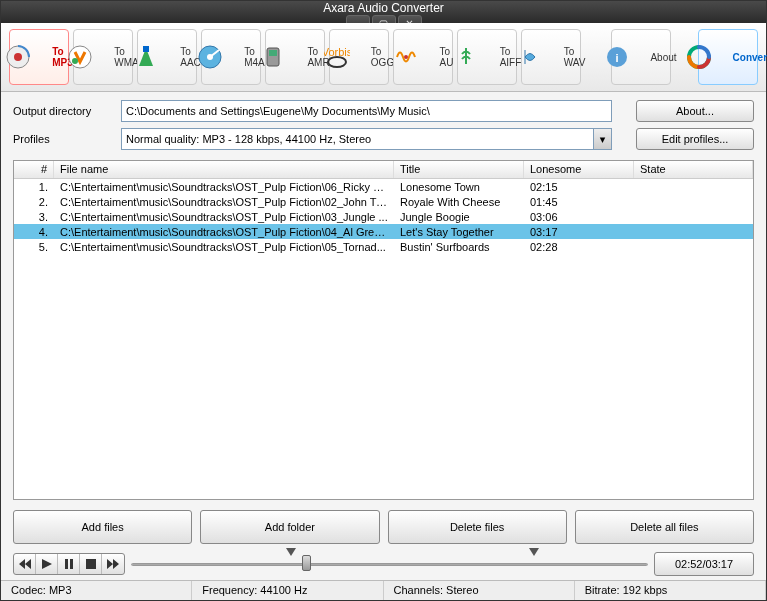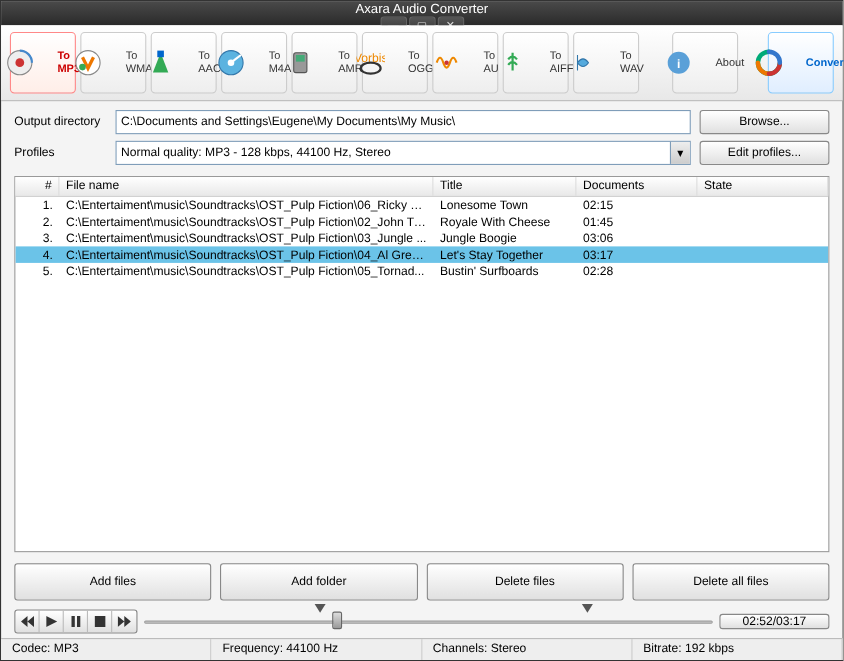--- a/index.html
+++ b/index.html
@@ -13,21 +13,21 @@
   .toolbar { display: flex; padding: 6px 8px; gap: 4px; background: linear-gradient(#fff,#e8e8e8); border-bottom: 1px solid #bbb; }
   .tool-btn { width: 60px; height: 56px; background: linear-gradient(#fff,#eee); border: 1px solid #ccc; border-radius: 4px; display: flex; flex-direction: row; align-items: center; justify-content: center; gap: 21px; cursor: pointer; }
   .tool-btn.active { border-color: #f88; background: linear-gradient(#fff,#ffeee8); }
   .tool-btn.convert { border-color: #8cf; background: linear-gradient(#fff,#e0eeff); margin-left: 23px; }
   .tool-btn .ico { width: 28px; height: 28px; display: flex; align-items: center; justify-content: center; }
   .tool-btn .lbl { font-size: 10px; color: #333; }
   .tool-btn.active .lbl { color: #c00; font-weight: bold; }
   .tool-btn.convert .lbl { color: #06c; font-weight: bold; }
   .toolbar-spacer { flex: 1; }
   .settings { padding: 8px 12px; display: flex; flex-direction: column; gap: 6px; }
-  .row { display: flex; align-items: center; gap: 8px; }
+  .row { display: flex; align-items: center; gap: 24px; }
   .row-label { width: 84px; }
   .field { flex: 1; height: 22px; background: #fff; border: 1px solid #7f9db9; padding: 2px 4px; display: flex; align-items: center; }
   .combo { position: relative; }
   .combo-arrow { width: 18px; height: 20px; background: linear-gradient(#eee,#ccc); border-left: 1px solid #7f9db9; position: absolute; right: 0; top: 0; display: flex; align-items: center; justify-content: center; }
   .side-btn { width: 118px; height: 22px; background: linear-gradient(#fff,#e0e0e0); border: 1px solid #888; border-radius: 3px; cursor: pointer; }
   .list-wrap { flex: 1; margin: 2px 12px 6px 12px; background: #fff; border: 1px solid #999; display: flex; flex-direction: column; }
   .list-head { display: flex; background: linear-gradient(#fff,#e8e8e8); border-bottom: 1px solid #ccc; height: 18px; }
   .list-head div { border-right: 1px solid #ddd; padding: 2px 6px; }
   .col-n { width: 40px; text-align: right; }
   .col-fn { width: 340px; }
@@ -41,21 +41,21 @@
   .actions { padding: 4px 12px; display: flex; gap: 8px; }
   .act-btn { flex: 1; height: 34px; background: linear-gradient(#fff,#e0e0e0); border: 1px solid #888; border-radius: 3px; cursor: pointer; }
   .player { padding: 4px 12px 4px 12px; display: flex; align-items: center; gap: 6px; }
   .pctrls { display: flex; border: 1px solid #888; border-radius: 3px; background: linear-gradient(#fff,#e0e0e0); }
   .pbtn { width: 22px; height: 20px; display: flex; align-items: center; justify-content: center; border-right: 1px solid #bbb; cursor: pointer; }
   .pbtn:last-child { border-right: none; }
   .slider { flex: 1; height: 20px; position: relative; display: flex; align-items: center; }
   .track { height: 3px; background: linear-gradient(#888,#ccc); width: 100%; border-radius: 2px; border: 1px solid #999; }
   .thumb { position: absolute; width: 9px; height: 16px; background: linear-gradient(#ddd,#999); border: 1px solid #666; border-radius: 2px; top: 1px; }
   .mark { position: absolute; width: 0; height: 0; border-left: 5px solid transparent; border-right: 5px solid transparent; border-top: 8px solid #555; }
-  .time-box { width: 100px; height: 14px; background: linear-gradient(#fff,#e0e0e0); border: 1px solid #888; border-radius: 3px; display: flex; align-items: center; justify-content: center; }
+  .time-box { width: 100px; height: 24px; background: linear-gradient(#fff,#e0e0e0); border: 1px solid #888; border-radius: 3px; display: flex; align-items: center; justify-content: center; }
   .status { display: flex; border-top: 1px solid #bbb; background: #eee; height: 20px; }
   .status div { border-right: 1px solid #ccc; padding: 3px 10px; flex: 1; }
   svg { display: block; }
 </style>
 </head>
 <body>
 
 <div class="window">
   <div class="titlebar">
     <div class="titlebar-icon"></div>
@@ -174,38 +174,38 @@
       <div class="lbl">Convert</div>
     </div>
   </div>
 
   <div class="settings">
     <div class="row">
       <div class="row-label">Output directory</div>
       <div class="field">
           <span>C:\Documents and Settings\Eugene\My Documents\My Music\</span>
         </div>
-      <button class="side-btn">Browse...</button>
+      <button class="side-btn">About...</button>
     </div>
     <div class="row">
       <div class="row-label">Profiles</div>
       <div class="field combo">
         <span>Normal quality: MP3 - 128 kbps, 44100 Hz, Stereo</span>
         <div class="combo-arrow">▾</div>
       </div>
       <button class="side-btn">Edit profiles...</button>
     </div>
   </div>
 
   <div class="list-wrap">
     <div class="list-head">
       <div class="col-n">#</div>
       <div class="col-fn">File name</div>
       <div class="col-tt">Title</div>
-      <div class="col-du">Documents</div>
+      <div class="col-du">Lonesome</div>
       <div class="col-st">State</div>
     </div>
     <div class="list-body" id="list-body">
         <div class="list-row">
           <div class="col-n">1.</div>
           <div class="col-fn">C:\Entertaiment\music\Soundtracks\OST_Pulp Fiction\06_Ricky N...</div>
           <div class="col-tt">Lonesome Town</div>
           <div class="col-du">02:15</div>
           <div class="col-st"></div>
         </div>

